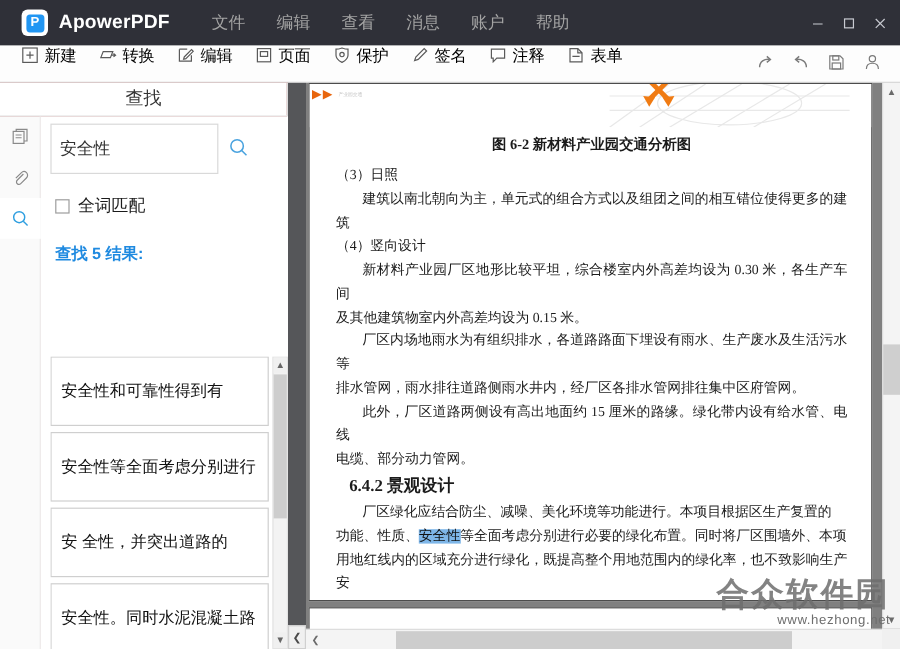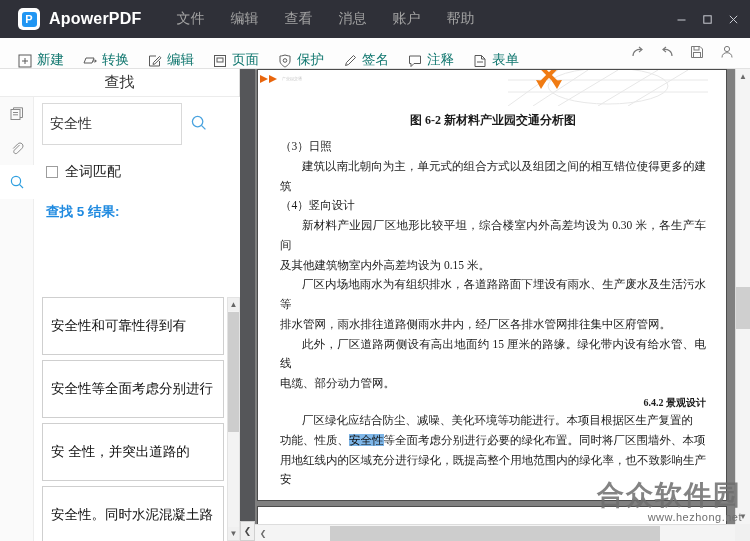--- a/index.html
+++ b/index.html
@@ -41,21 +41,21 @@
   }
   .wincontrols .wc svg{display:block;}
 
   
   .toolbar{
     position:absolute;left:0;top:38px;width:750px;height:31px;
     background:#fdfdfd;border-bottom:1px solid #e2e2e2;
     display:flex;align-items:center;
   }
   .tb-item{
-    display:flex;align-items:flex-end;height:31px;padding:0 9px;cursor:default;color:#0f766e;
+    display:flex;align-items:flex-start;height:31px;padding:0 9px;cursor:default;color:#000000;
   }
   .tb-item:first-child{margin-left:8px;}
   .tb-item .ic{width:16px;height:16px;margin-right:4px;display:block;color:#5a5a5a;}
   .tb-item .lbl{font-size:13.5px;white-space:nowrap;}
   .tb-right{position:absolute;right:8px;top:0;height:31px;display:flex;align-items:center;}
   .tb-right .rbtn{
     width:30px;height:31px;display:flex;align-items:center;justify-content:center;color:#7a7a7a;
   }
 
   
@@ -143,21 +143,21 @@
   }
   .figure-band{
     position:relative;height:36px;margin:0 0 0 0;overflow:hidden;background:#fff;
   }
   .fig-cap{
     text-align:center;font-weight:bold;font-size:12px;margin:6px 0 8px 0;
     font-family:"Liberation Serif","DejaVu Serif",serif;
   }
   .p{font-size:11.5px;line-height:1.72;margin:0 22px;text-align:justify;}
   .p.ind{text-indent:22px;}
-  .h{font-size:10px;line-height:1.72;margin:0 22px;font-weight:bold;text-indent:11px;text-align:right;}
+  .h{font-size:14px;line-height:1.72;margin:0 22px;font-weight:bold;text-indent:11px;}
   .hl{background:#7eb6e8;color:#111;}
 
   
   .map-svg{position:absolute;left:0;top:0;}
 
   
   .vsb{
     position:absolute;right:0;top:69px;width:15px;height:455px;background:#f4f4f4;
     border-left:1px solid #dddddd;
   }

